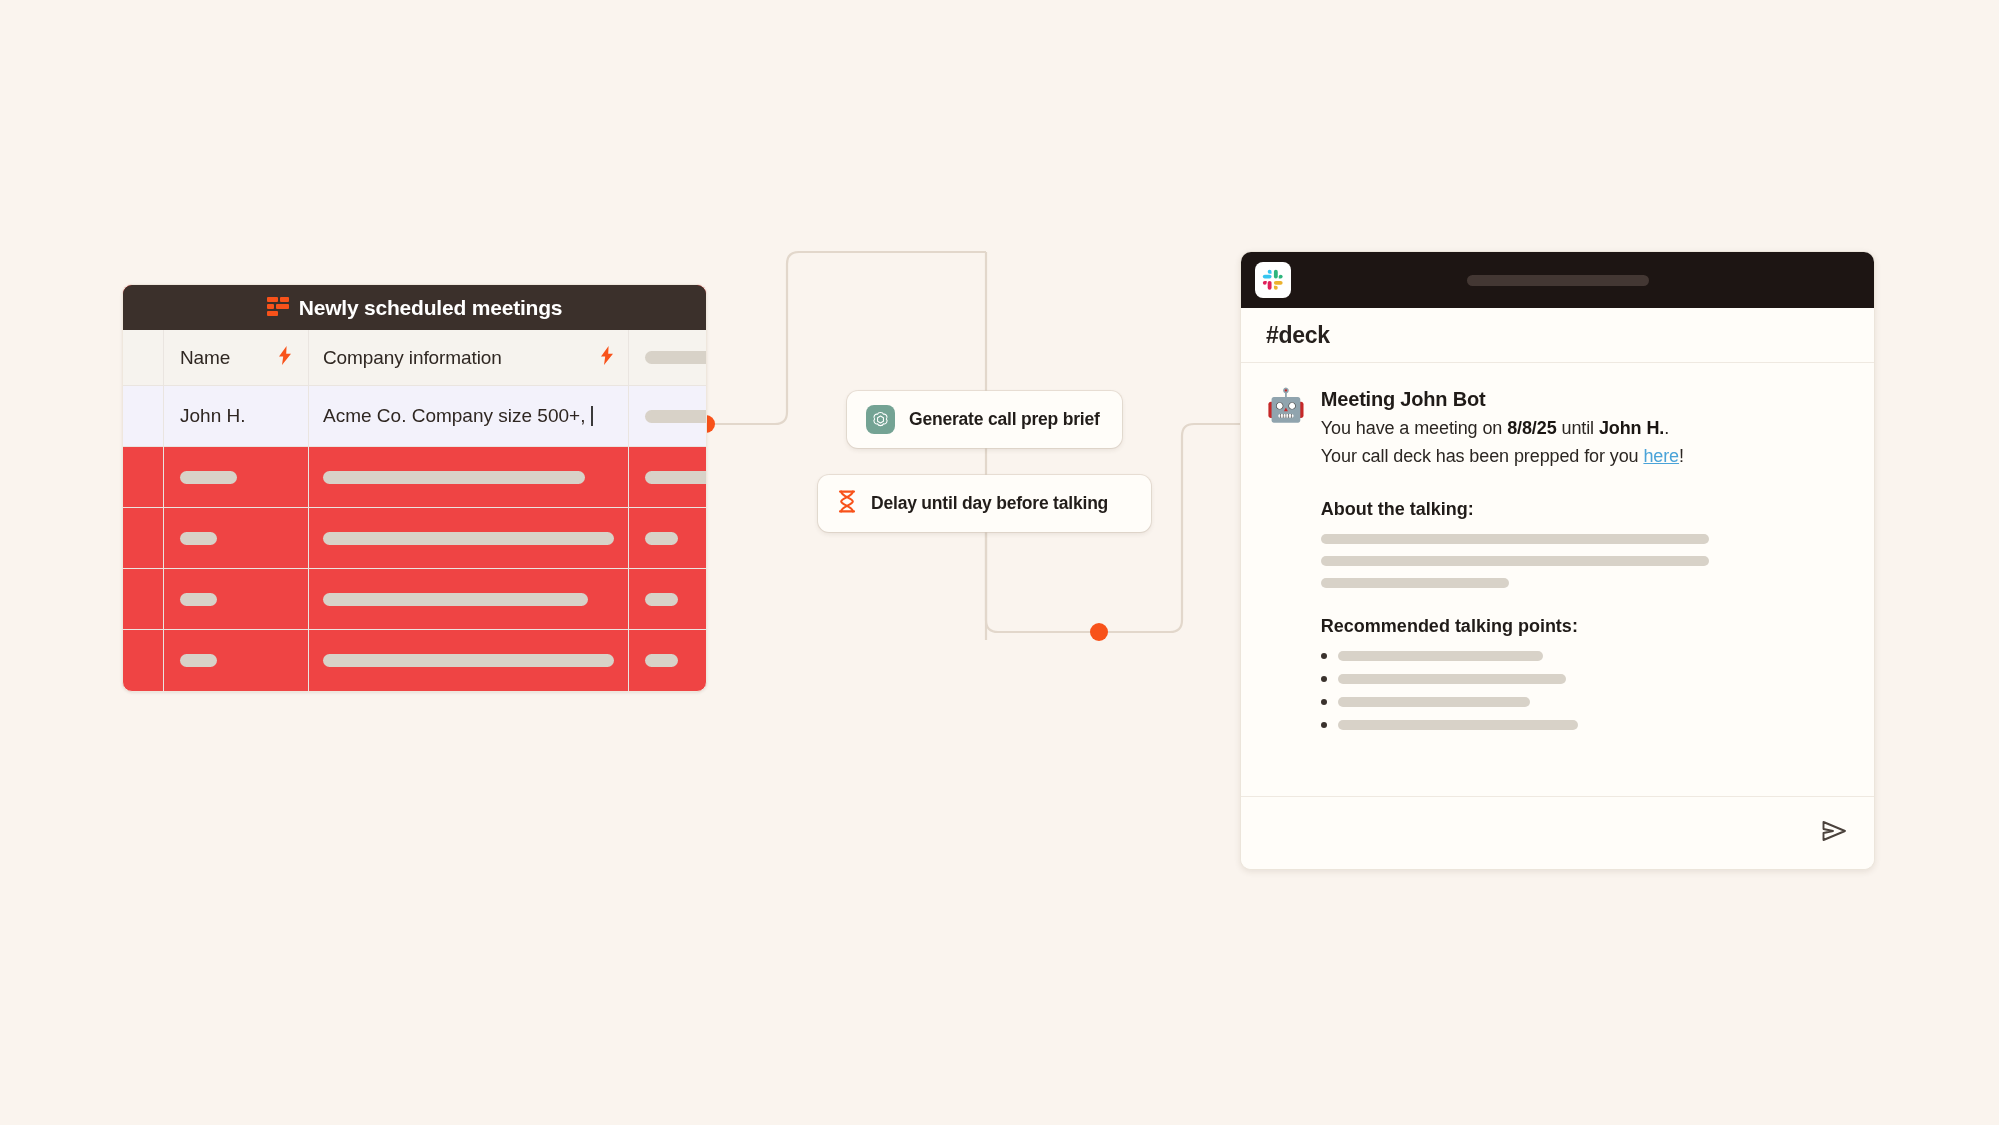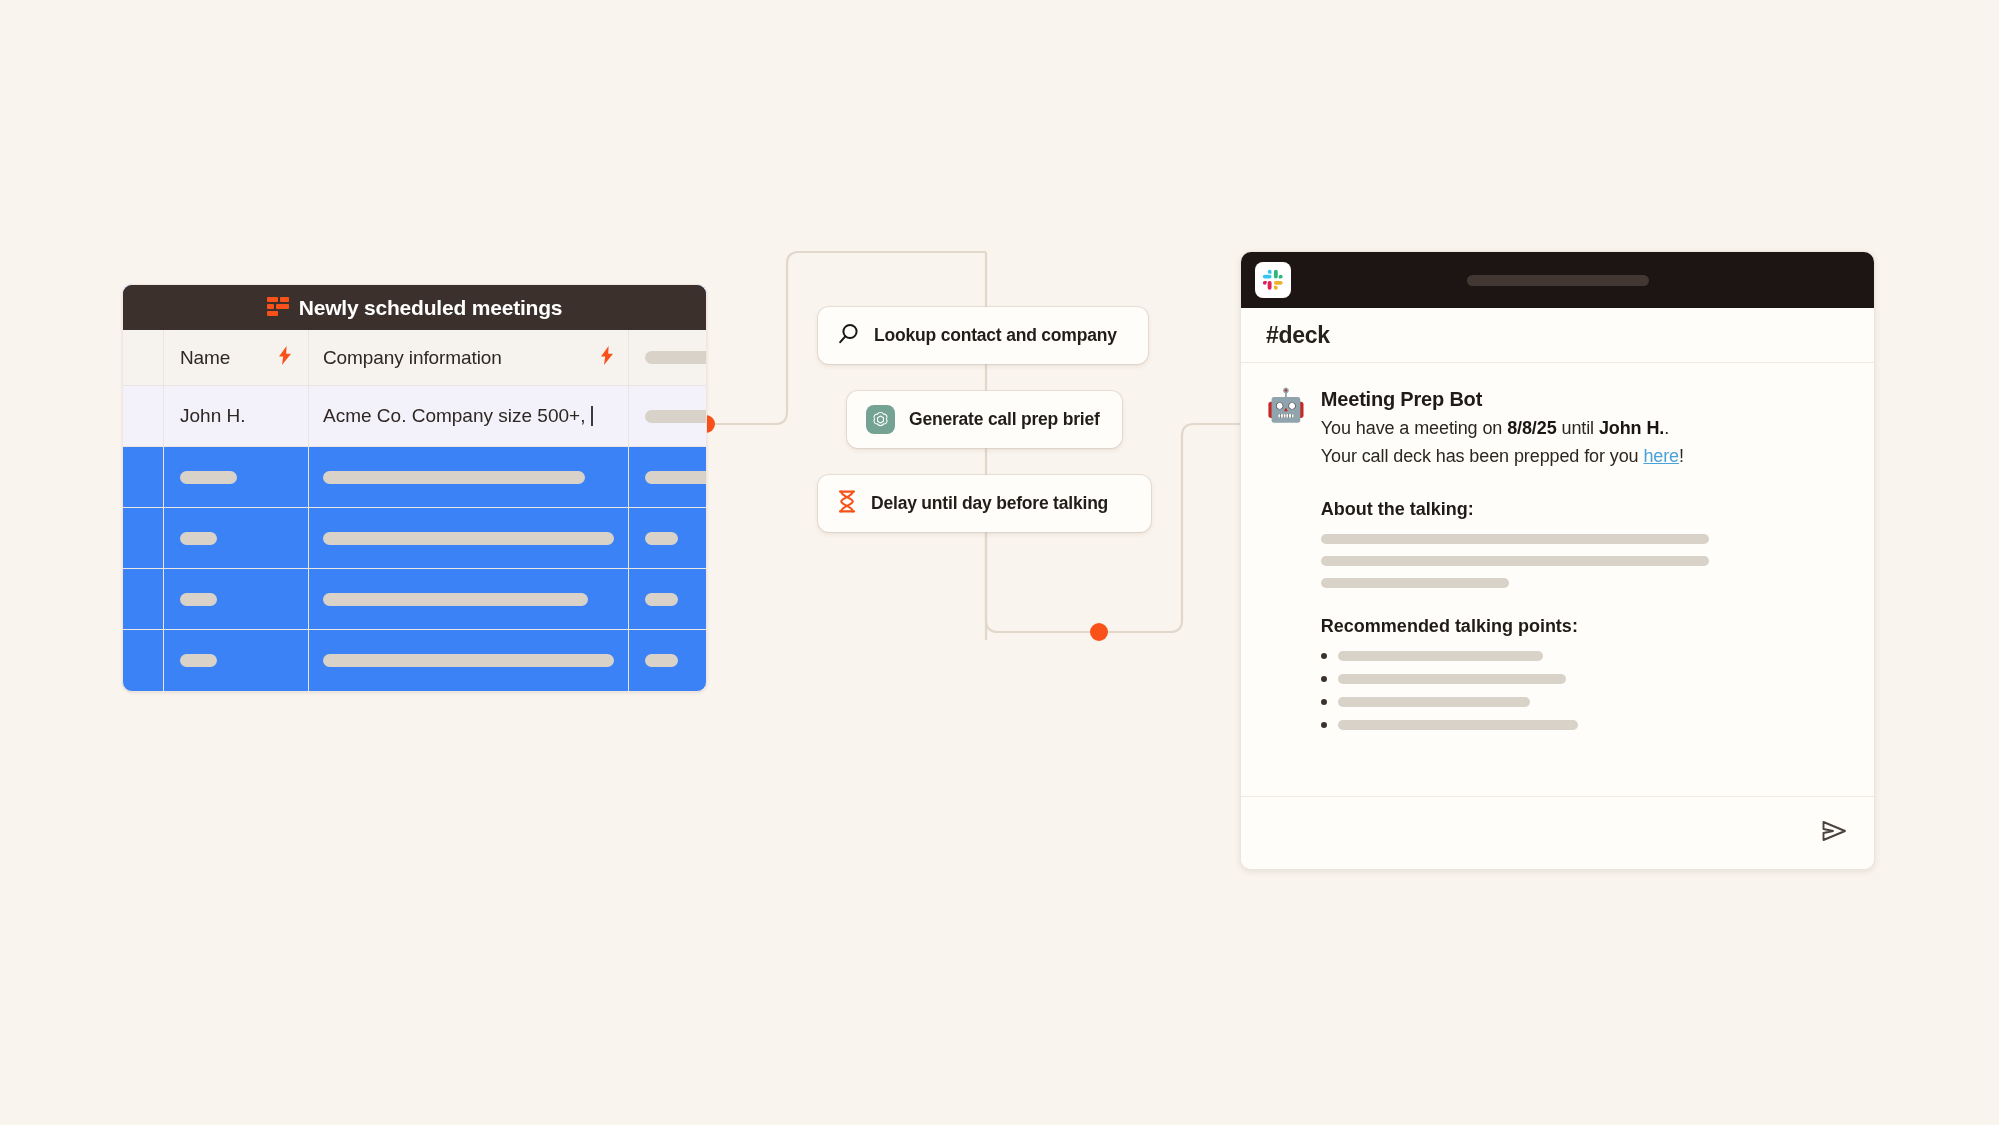--- a/index.html
+++ b/index.html
@@ -24,21 +24,21 @@
     pointer-events: none;
   }
 
   
   .table-card {
     position: absolute;
     left: 122px;
     top: 284px;
     width: 585px;
     border-radius: 10px;
-    background: #3b82f6;
+    background: #ef4444;
     box-shadow: 0 1px 3px rgba(60,40,25,.10);
     overflow: hidden;
     border: 1px solid #efe7dd;
   }
   .table-header {
     background: #3b302b;
     height: 45px;
     display: flex;
     align-items: center;
     justify-content: center;
@@ -314,29 +314,20 @@
       <div class="c-info">
         <span class="ph" style="width:295px"></span>
       </div>
       <div class="c-last">
         <span class="ph" style="width:33px"></span>
       </div>
     </div>
 
   </div>
 
-  <div class="action-card" id="card-lookup">
-    <span>
-      <svg width="23" height="23" viewBox="0 0 23 23">
-        <circle cx="13" cy="9.5" r="6.6" fill="none" stroke="#1a1613" stroke-width="2"></circle>
-        <line x1="8.3" y1="14.3" x2="3.2" y2="20.2" stroke="#1a1613" stroke-width="2" stroke-linecap="round"></line>
-      </svg>
-    </span>
-    <span class="label">Lookup contact and company</span>
-  </div>
 
   <div class="action-card" id="card-generate">
     <span class="oai-badge">
       <svg width="19" height="19" viewBox="0 0 24 24" fill="none" stroke="#ffffff" stroke-width="1.35" stroke-linecap="round" stroke-linejoin="round">
         <path d="M12 3.1c2 0 3.4 1.2 3.8 2.3 1.2-.4 2.9 0 3.9 1.7 1 1.7.5 3.4-.3 4.3.9.9 1.3 2.6.3 4.3-1 1.7-2.7 2.1-3.9 1.7-.4 1.1-1.8 2.3-3.8 2.3s-3.4-1.2-3.8-2.3c-1.2.4-2.9 0-3.9-1.7-1-1.7-.6-3.4.3-4.3-.9-.9-1.3-2.6-.3-4.3 1-1.7 2.7-2.1 3.9-1.7C8.6 4.3 10 3.1 12 3.1z"></path>
         <path d="M12 7.6 8.3 9.8v4.4L12 16.4l3.7-2.2V9.8z"></path>
       </svg>
     </span>
     <span class="label">Generate call prep brief</span>
   </div>
@@ -374,21 +365,21 @@
     </div>
 
     <div class="slack-channel">
       <span class="chan">#deck</span>
     </div>
 
     <div class="slack-body">
       <span class="avatar-emoji">🤖</span>
 
       <div class="msg">
-        <div class="sender">Meeting Prep Bot</div>
+        <div class="sender">Meeting John Bot</div>
 
         <div class="line">
           <span>You have a meeting on </span><b>8/8/25</b><span> until </span><b>John H.</b><span>.</span>
         </div>
 
         <div class="line">
           <span>Your call deck has been prepped for you </span><a class="link" href="#">here</a><span>!</span>
         </div>
 
         <div class="section-title">About the talking:</div>

